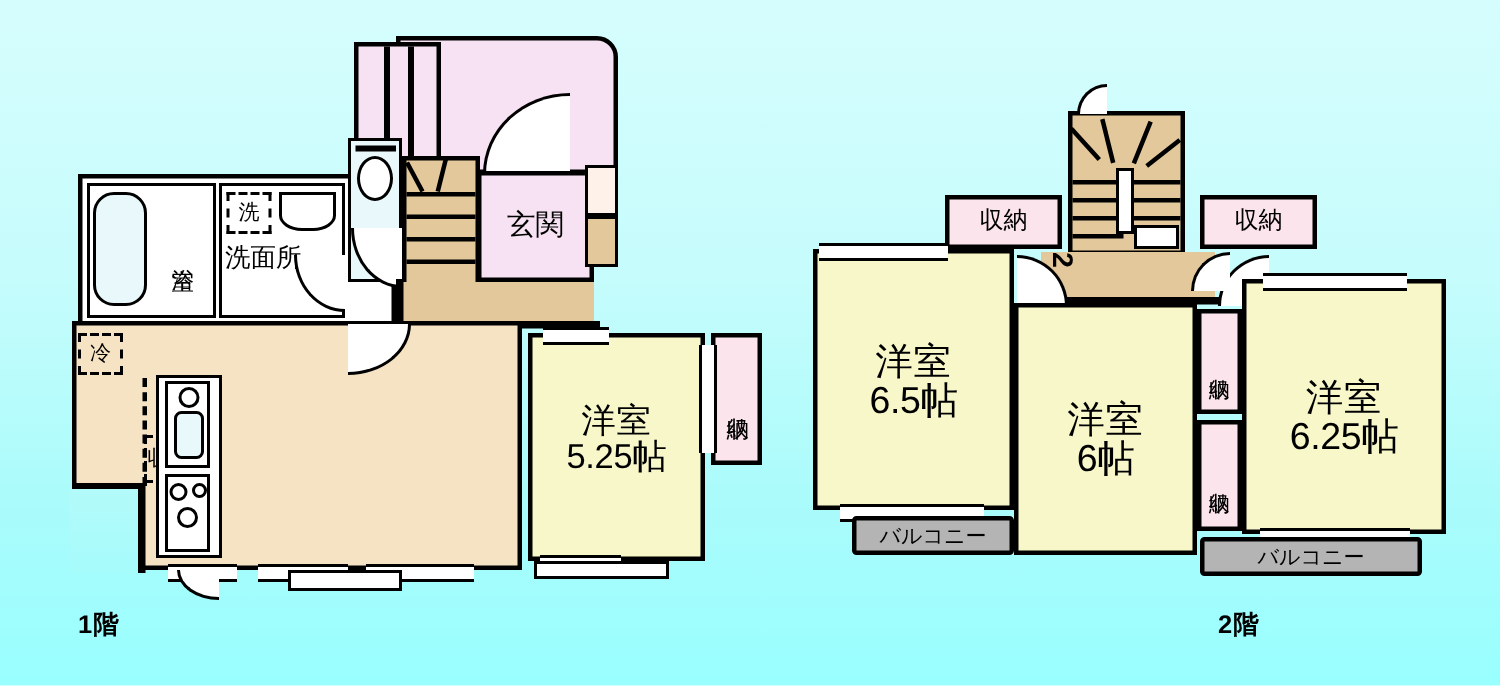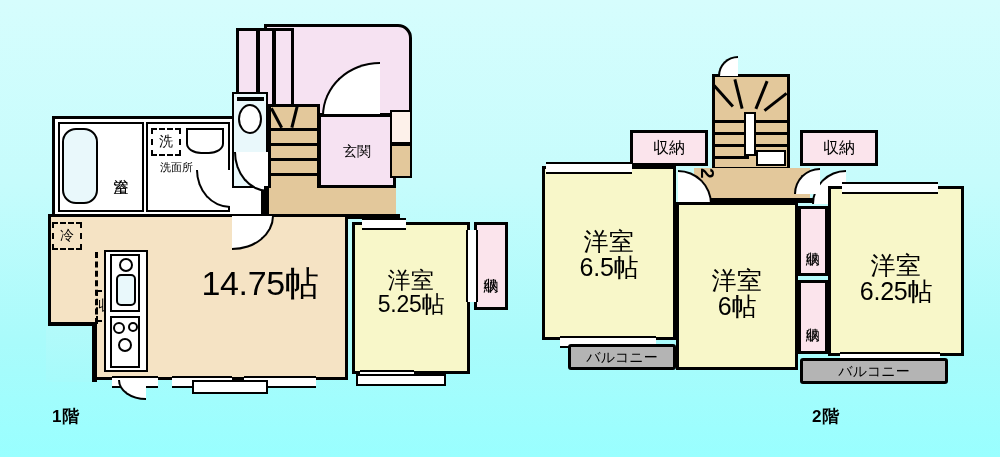--- a/index.html
+++ b/index.html
@@ -167,57 +167,56 @@
     <div class="tub" style="left:62px; top:128px; width:36px; height:76px;"></div>
     <div class="room" style="left:100px; top:128px; width:42px; height:78px; font-size:15px;">
       <span class="vtext">浴室</span>
     </div>
 
     <div class="rect f-white bdr2" style="left:146px; top:122px; width:84px; height:90px;"></div>
     <div class="dashbox" style="left:151px; top:128px; width:30px; height:28px; font-size:14px;">
       <span>洗</span>
     </div>
     <div class="bowl" style="left:186px; top:128px; width:38px; height:26px; border-radius:0 0 40% 40%;"></div>
-    <div class="lbl" style="left:160px; top:160px; font-size:11px;">洗面所</div>
+    <div class="lbl" style="left:150px; top:160px; font-size:17px;">洗面所</div>
     <div class="swing bl" style="left:196px; top:170px; width:34px; height:38px;"></div>
 
     <div class="rect f-water bdr2" style="left:232px; top:92px; width:36px; height:96px;"></div>
     <div class="oval" style="left:238px; top:104px; width:24px; height:30px;"></div>
     <div class="wall" style="left:237px; top:97px; width:27px; height:4px;"></div>
     <div class="swing bl" style="left:234px; top:152px; width:34px; height:40px;"></div>
 
     <div class="rect f-wood bdr" style="left:268px; top:104px; width:52px; height:108px;"></div>
     <div class="tread" style="left:271px; top:128px; width:46px; height:3px;"></div>
     <div class="tread" style="left:271px; top:143px; width:46px; height:3px;"></div>
     <div class="tread" style="left:271px; top:158px; width:46px; height:3px;"></div>
     <div class="tread" style="left:271px; top:173px; width:46px; height:3px;"></div>
     <div class="tread" style="left:271px; top:188px; width:46px; height:3px;"></div>
     <div class="tread" style="left:275px; top:107px; width:3px; height:22px; transform:rotate(-28deg);"></div>
     <div class="tread" style="left:293px; top:106px; width:3px; height:22px; transform:rotate(14deg);"></div>
 
     <div class="rect f-lav bdr" style="left:318px; top:114px; width:78px; height:74px;"></div>
-    <div class="room" style="left:318px; top:114px; width:78px; height:74px; font-size:14px;">
+    <div class="room" style="left:318px; top:114px; width:78px; height:74px; font-size:19px;">
       <span>玄関</span>
     </div>
 
     <div class="rect f-wood" style="left:268px; top:188px; width:128px; height:30px;"></div>
     <div class="wall" style="left:264px; top:214px; width:136px; height:5px;"></div>
     <div class="wall" style="left:264px; top:186px; width:5px; height:32px;"></div>
 
     <div class="rect f-cream bdr2" style="left:390px; top:110px; width:22px; height:34px;"></div>
     <div class="rect f-wood bdr2" style="left:390px; top:144px; width:22px; height:34px;"></div>
 
     <div class="rect f-ldk bdr" style="left:48px; top:214px; width:300px; height:166px;"></div>
 
     <div class="wall" style="left:48px; top:322px; width:48px; height:5px;"></div>
     <div class="rect" style="left:46px; top:326px; width:50px; height:56px; background:linear-gradient(to bottom,#b3fafa,#a6fbfb);"></div>
     <div class="wall" style="left:92px; top:322px; width:5px; height:60px;"></div>
 
     <div class="room" style="left:170px; top:234px; width:180px; height:100px; font-size:34px;">
-      <span class="rsize">14.75帖</span>
     </div>
 
     <div class="dashbox" style="left:52px; top:222px; width:30px; height:28px; font-size:14px;">
       <span>冷</span>
     </div>
     <div class="dashline" style="left:95px; top:252px; height:72px;"></div>
 
     <div class="dashbox" style="left:96px; top:290px; width:32px; height:32px; font-size:14px;">
       <span>収納</span>
     </div>

